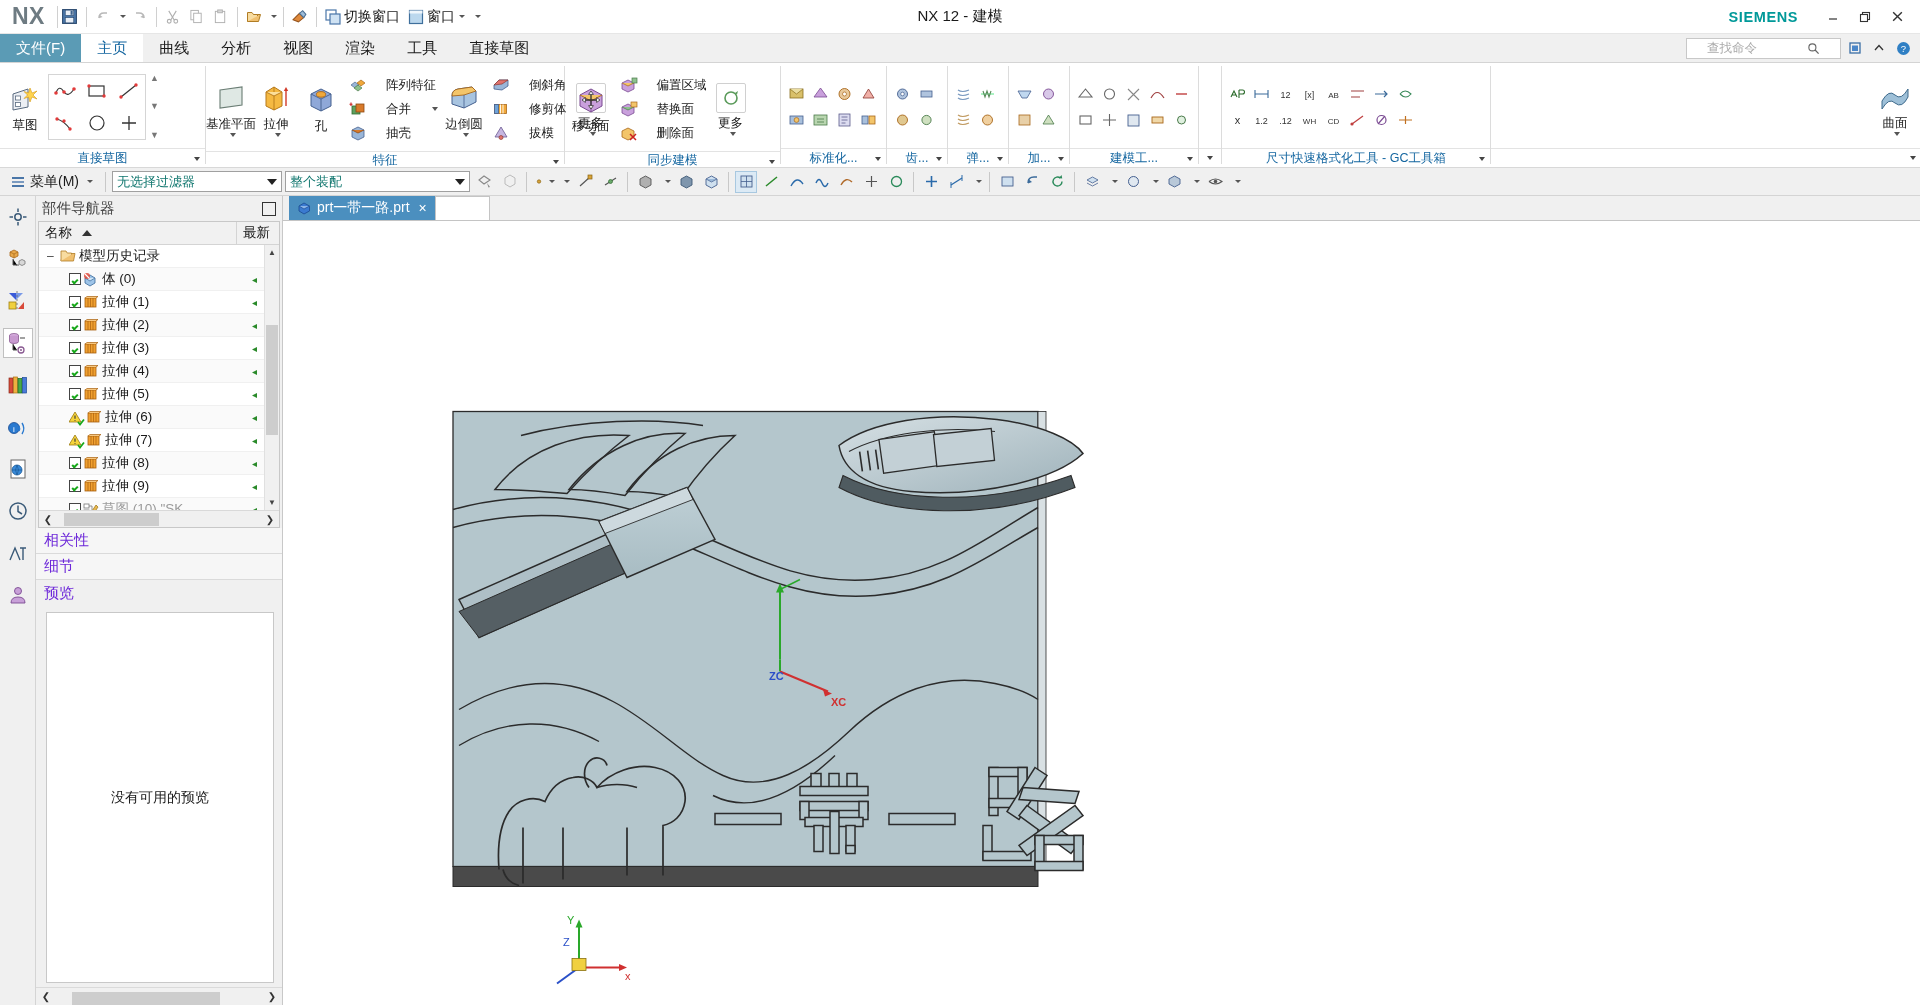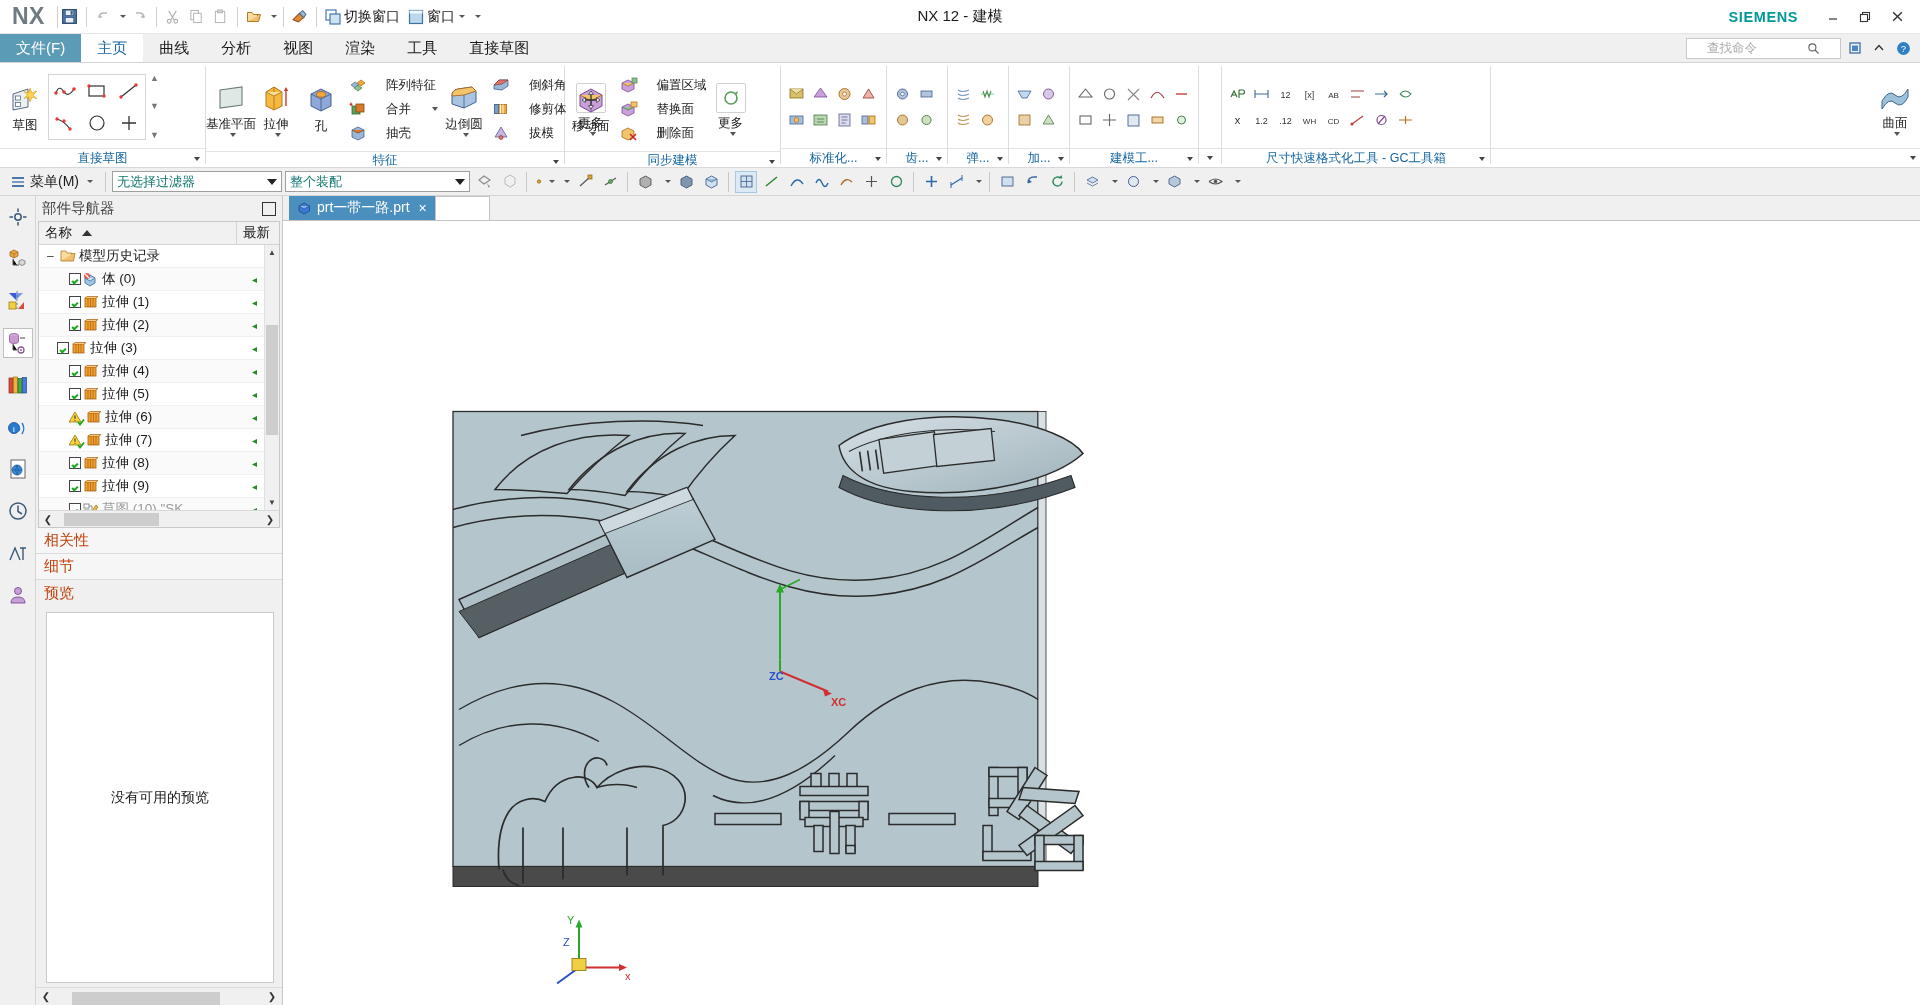--- a/index.html
+++ b/index.html
@@ -172,21 +172,21 @@
   .tree-hscroll {
     height: 17px; background: #f0f0f0; display: flex; align-items: center; justify-content: space-between;
     border-top: 1px solid #d9d9d9; padding: 0 1px;
   }
   .hs-arrow { width: 16px; text-align: center; font-size: 10px; color: #333; }
   .hs-track { flex:1; height: 13px; position: relative; }
   .hs-thumb { position: absolute; left: 8px; width: 95px; top: 0; height: 13px; background: #cdcdcd; }
 
   .sect-hdr {
     height: 26px; display: flex; align-items: center; padding: 0 8px;
-    font-size: 15px; color: #c2410c; background: #f6f6f6; border-bottom: 1px solid #dadada;
+    font-size: 15px; color: #6d28d9; background: #f6f6f6; border-bottom: 1px solid #dadada;
   }
   .preview-box {
     flex: 1; margin: 6px 8px 4px 10px; background: #ffffff; border: 1px solid #c8c8c8;
     display: flex; align-items: center; justify-content: center; font-size: 14px; color: #1a1a1a;
   }
   .nav-hscroll {
     height: 18px; background: #f0f0f0; display: flex; align-items: center; justify-content: space-between;
     border-top: 1px solid #dadada; padding: 0 2px;
   }
   .nav-hs-thumb { position:absolute; left: 18px; width: 148px; top:2px; height: 13px; background:#cdcdcd; }
@@ -1285,21 +1285,21 @@
               <svg width="17" height="15" viewBox="0 0 17 15">
                   <rect x="3" y="3" width="11" height="9" fill="#f0a030" stroke="#a8600f" stroke-width="0.8"></rect>
                   <path d="M6 3 v9 M8.5 3 v9 M11 3 v9" stroke="#a8600f" stroke-width="0.7"></path>
                   <path d="M3 3 L5 1.5 L16 1.5 L14 3" fill="#f8c880" stroke="#a8600f" stroke-width="0.7"></path>
                 </svg>
             </span>
             <span class="lbl">拉伸 (2)</span>
             <span style="margin-left:auto;margin-right:22px;color:#2a8a2a;font-size:10px">◂</span>
           </div>
 
-          <div class="trow" style="padding-left:18px">
+          <div class="trow" style="padding-left:30px">
             <span class="chk"></span>
             <span class="iconbox" style="width:18px;height:17px">
               <svg width="17" height="15" viewBox="0 0 17 15">
                   <rect x="3" y="3" width="11" height="9" fill="#f0a030" stroke="#a8600f" stroke-width="0.8"></rect>
                   <path d="M6 3 v9 M8.5 3 v9 M11 3 v9" stroke="#a8600f" stroke-width="0.7"></path>
                   <path d="M3 3 L5 1.5 L16 1.5 L14 3" fill="#f8c880" stroke="#a8600f" stroke-width="0.7"></path>
                 </svg>
             </span>
             <span class="lbl">拉伸 (3)</span>
             <span style="margin-left:auto;margin-right:22px;color:#2a8a2a;font-size:10px">◂</span>

